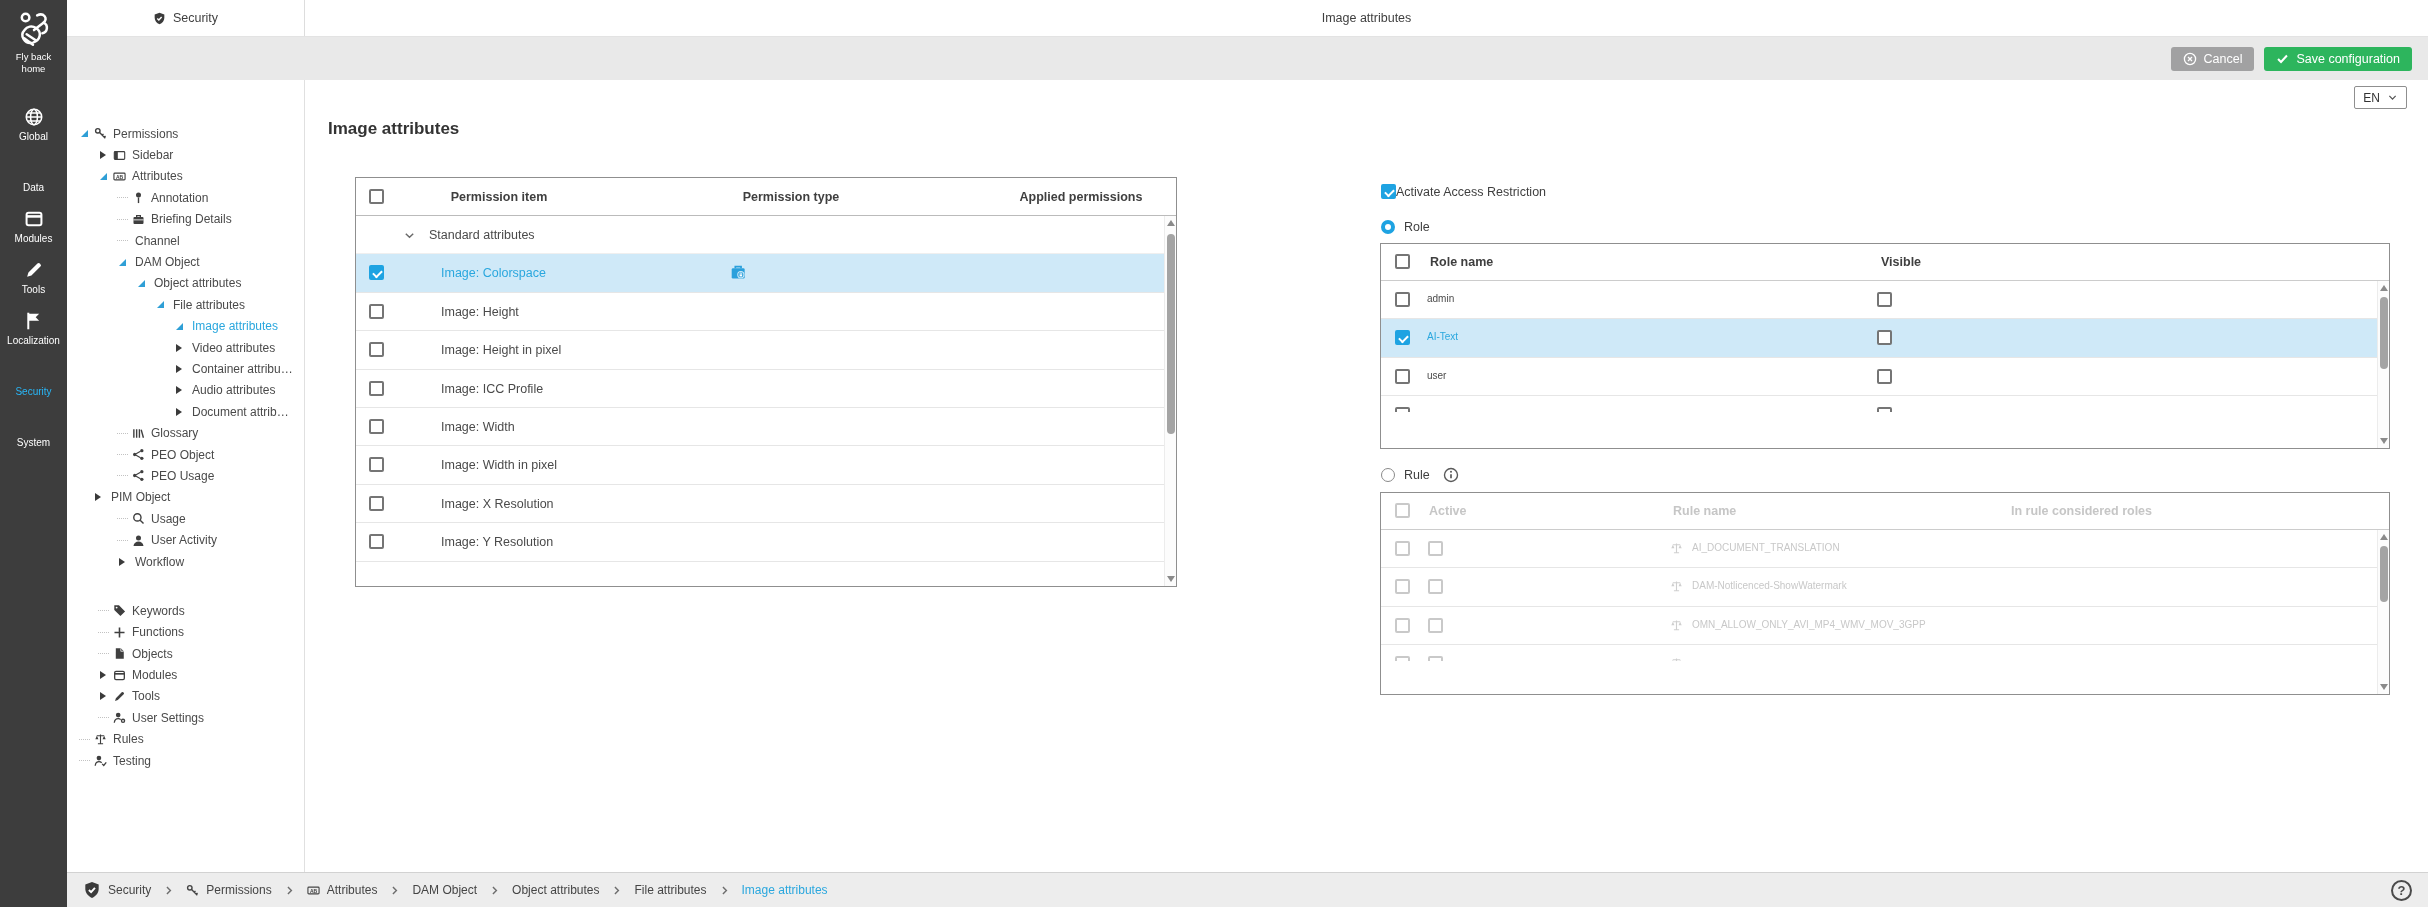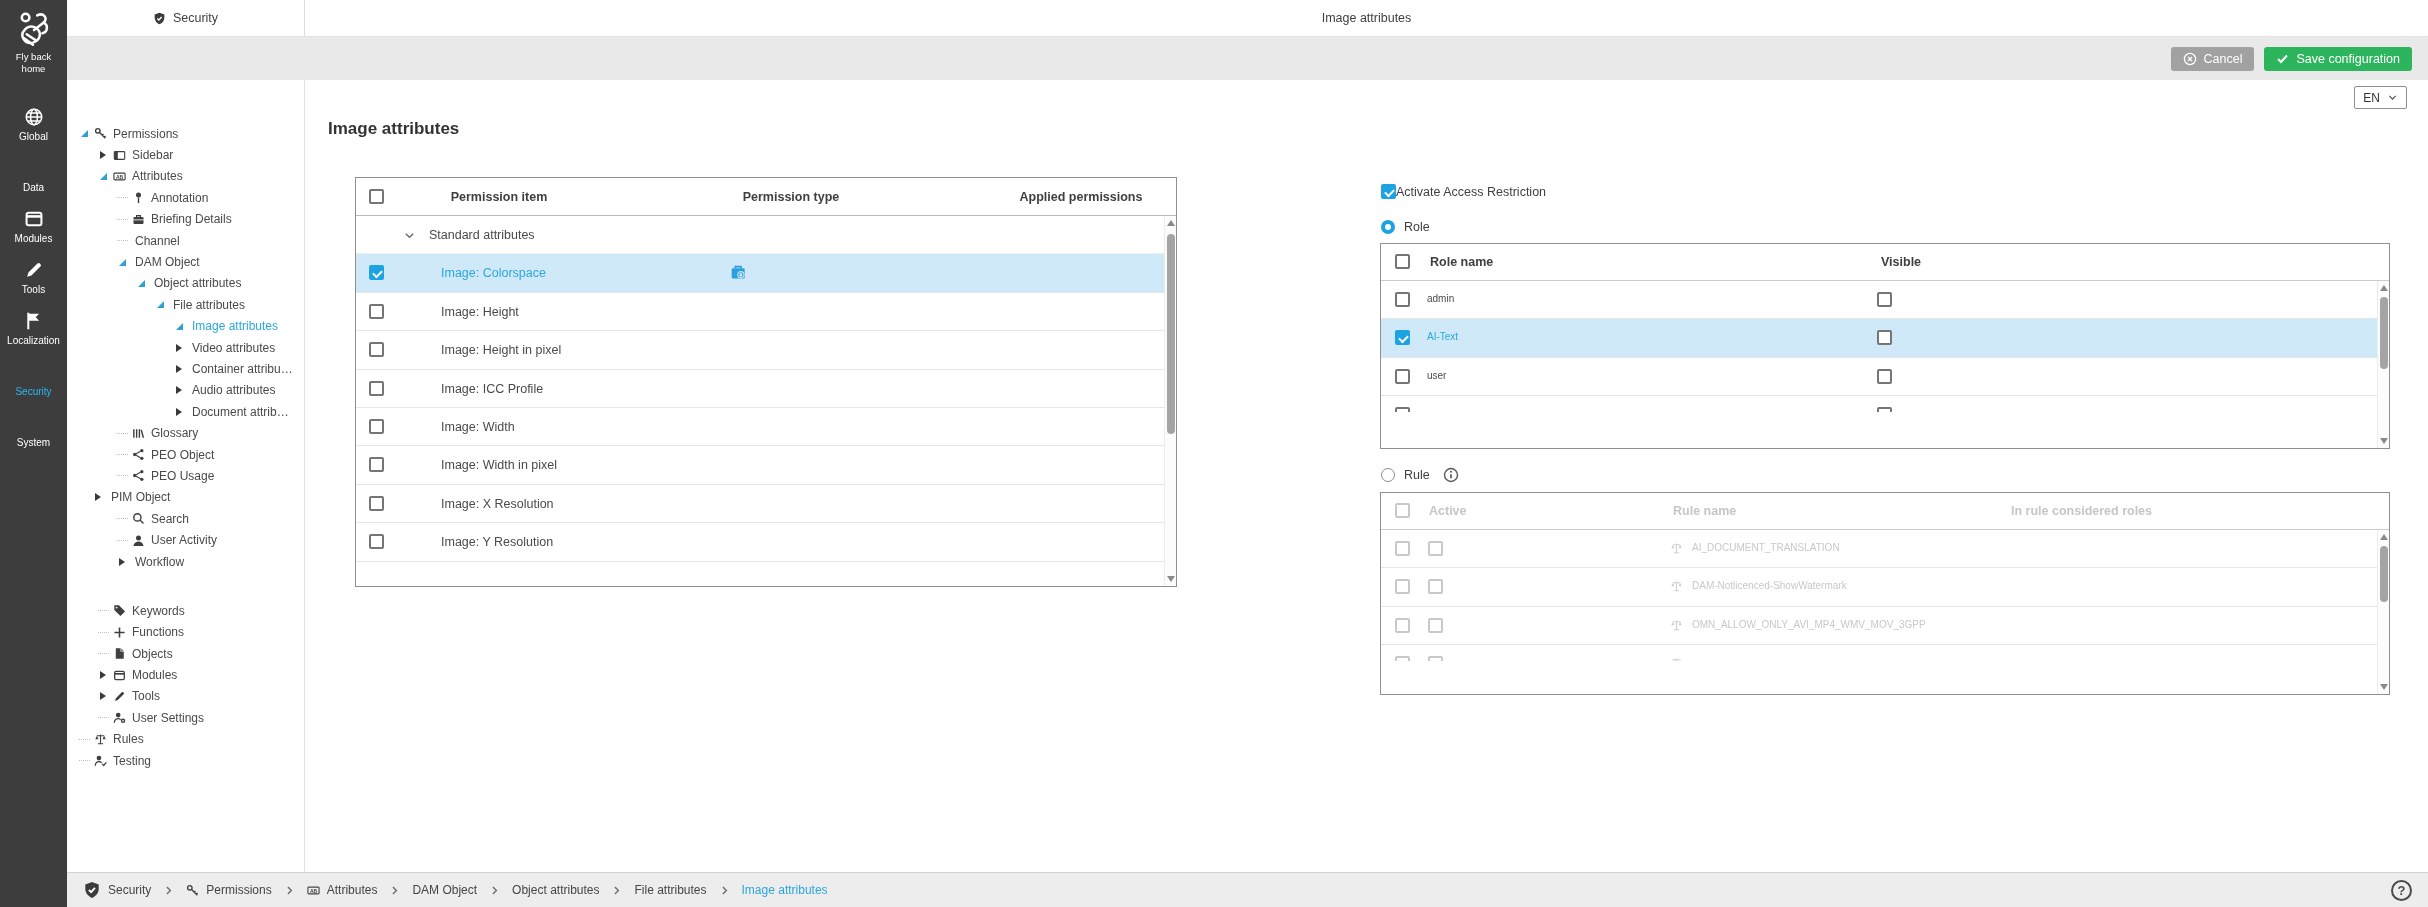--- a/index.html
+++ b/index.html
@@ -381,21 +381,21 @@
     <div class="tree-row" style="padding-left: 48px;">
       <span class="tw">
         <span class="dots"></span>
       </span>
       <span class="icon tree-icon">
         <svg width="13" height="13" viewBox="0 0 14 14" fill="none" stroke="currentColor" stroke-width="1.5">
           <circle cx="5.8" cy="5.8" r="3.9"></circle>
           <path d="M8.8 8.8l3.6 3.6"></path>
         </svg>
       </span>
-      <span class="tree-label">Search</span>
+      <span class="tree-label">Usage</span>
     </div>
     <div class="tree-row" style="padding-left: 48px;">
       <span class="tw">
         <span class="dots"></span>
       </span>
       <span class="icon tree-icon">
         <svg width="13" height="13" viewBox="0 0 14 14">
           <circle cx="7" cy="4.2" r="2.7" fill="currentColor"></circle>
           <path d="M1.6 13c.4-3.1 2.7-4.8 5.4-4.8s5 1.7 5.4 4.8z" fill="currentColor"></path>
         </svg>

